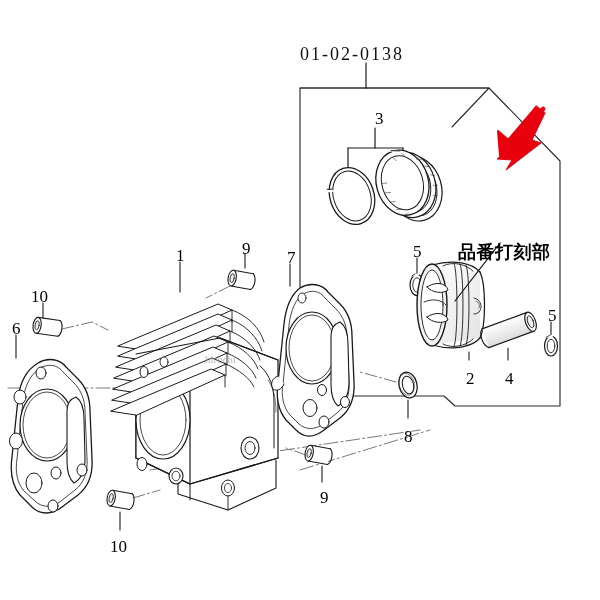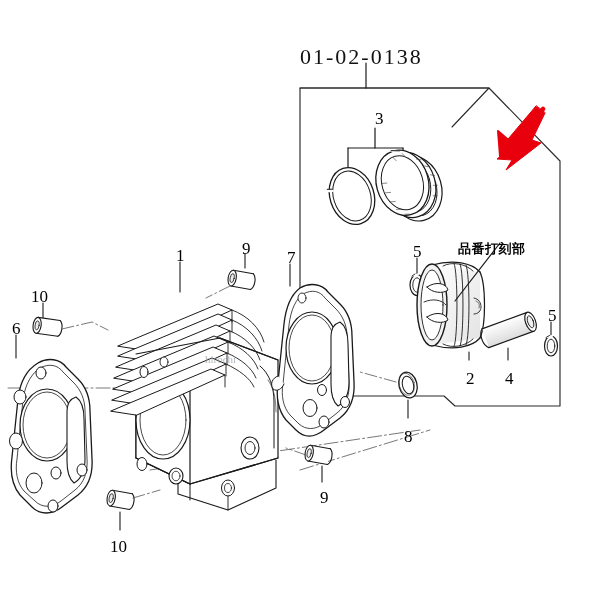--- a/index.html
+++ b/index.html
@@ -30,29 +30,29 @@
     font-size: 17px;
     color: #000000;
     letter-spacing: 0px;
     line-height: 1;
     white-space: nowrap;
     user-select: none;
   }
   .title-label {
     position: absolute;
     font-family: "Liberation Serif", serif;
-    font-size: 22px;
+    font-size: 18px;
     letter-spacing: 2px;
     color: #111111;
     white-space: nowrap;
   }
   .jp-label {
     position: absolute;
     font-family: "DejaVu Sans", sans-serif;
-    font-size: 13px;
+    font-size: 18px;
     font-weight: bold;
     color: #000000;
     white-space: nowrap;
     letter-spacing: 0.5px;
   }
   .watermark {
     position: absolute;
     font-family: "Liberation Serif", serif;
     font-size: 11px;
     color: #9aa0a6;

